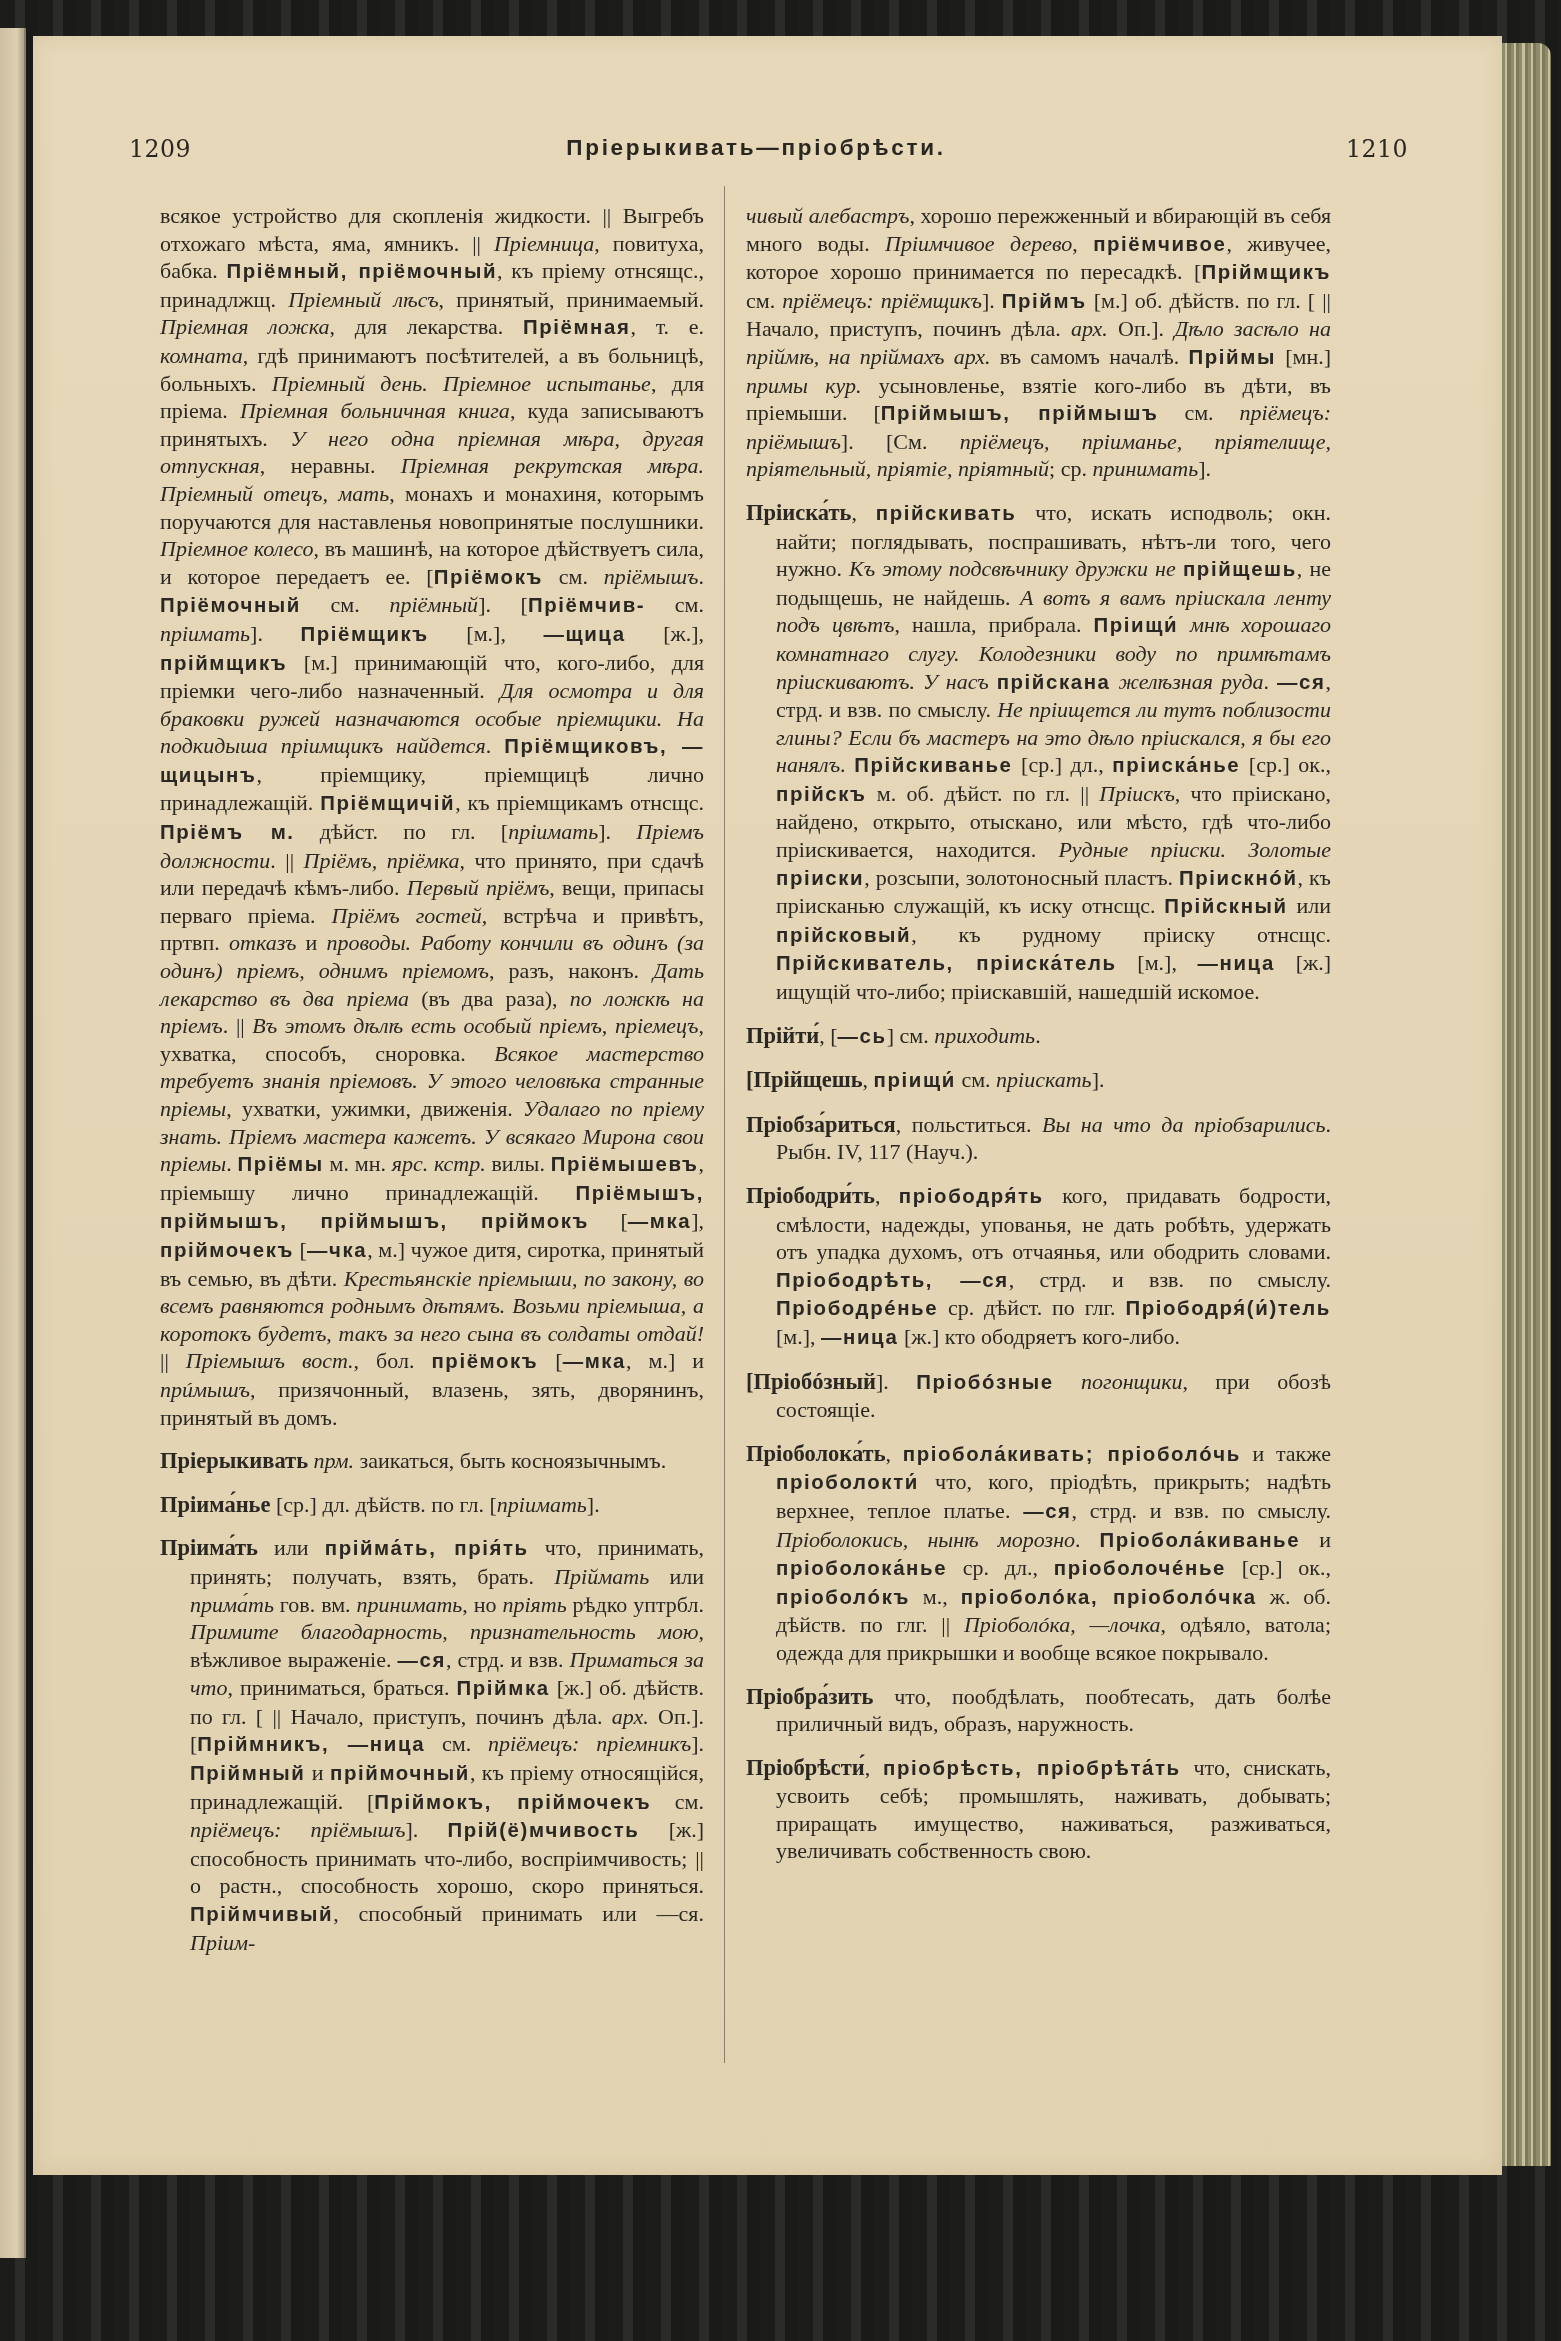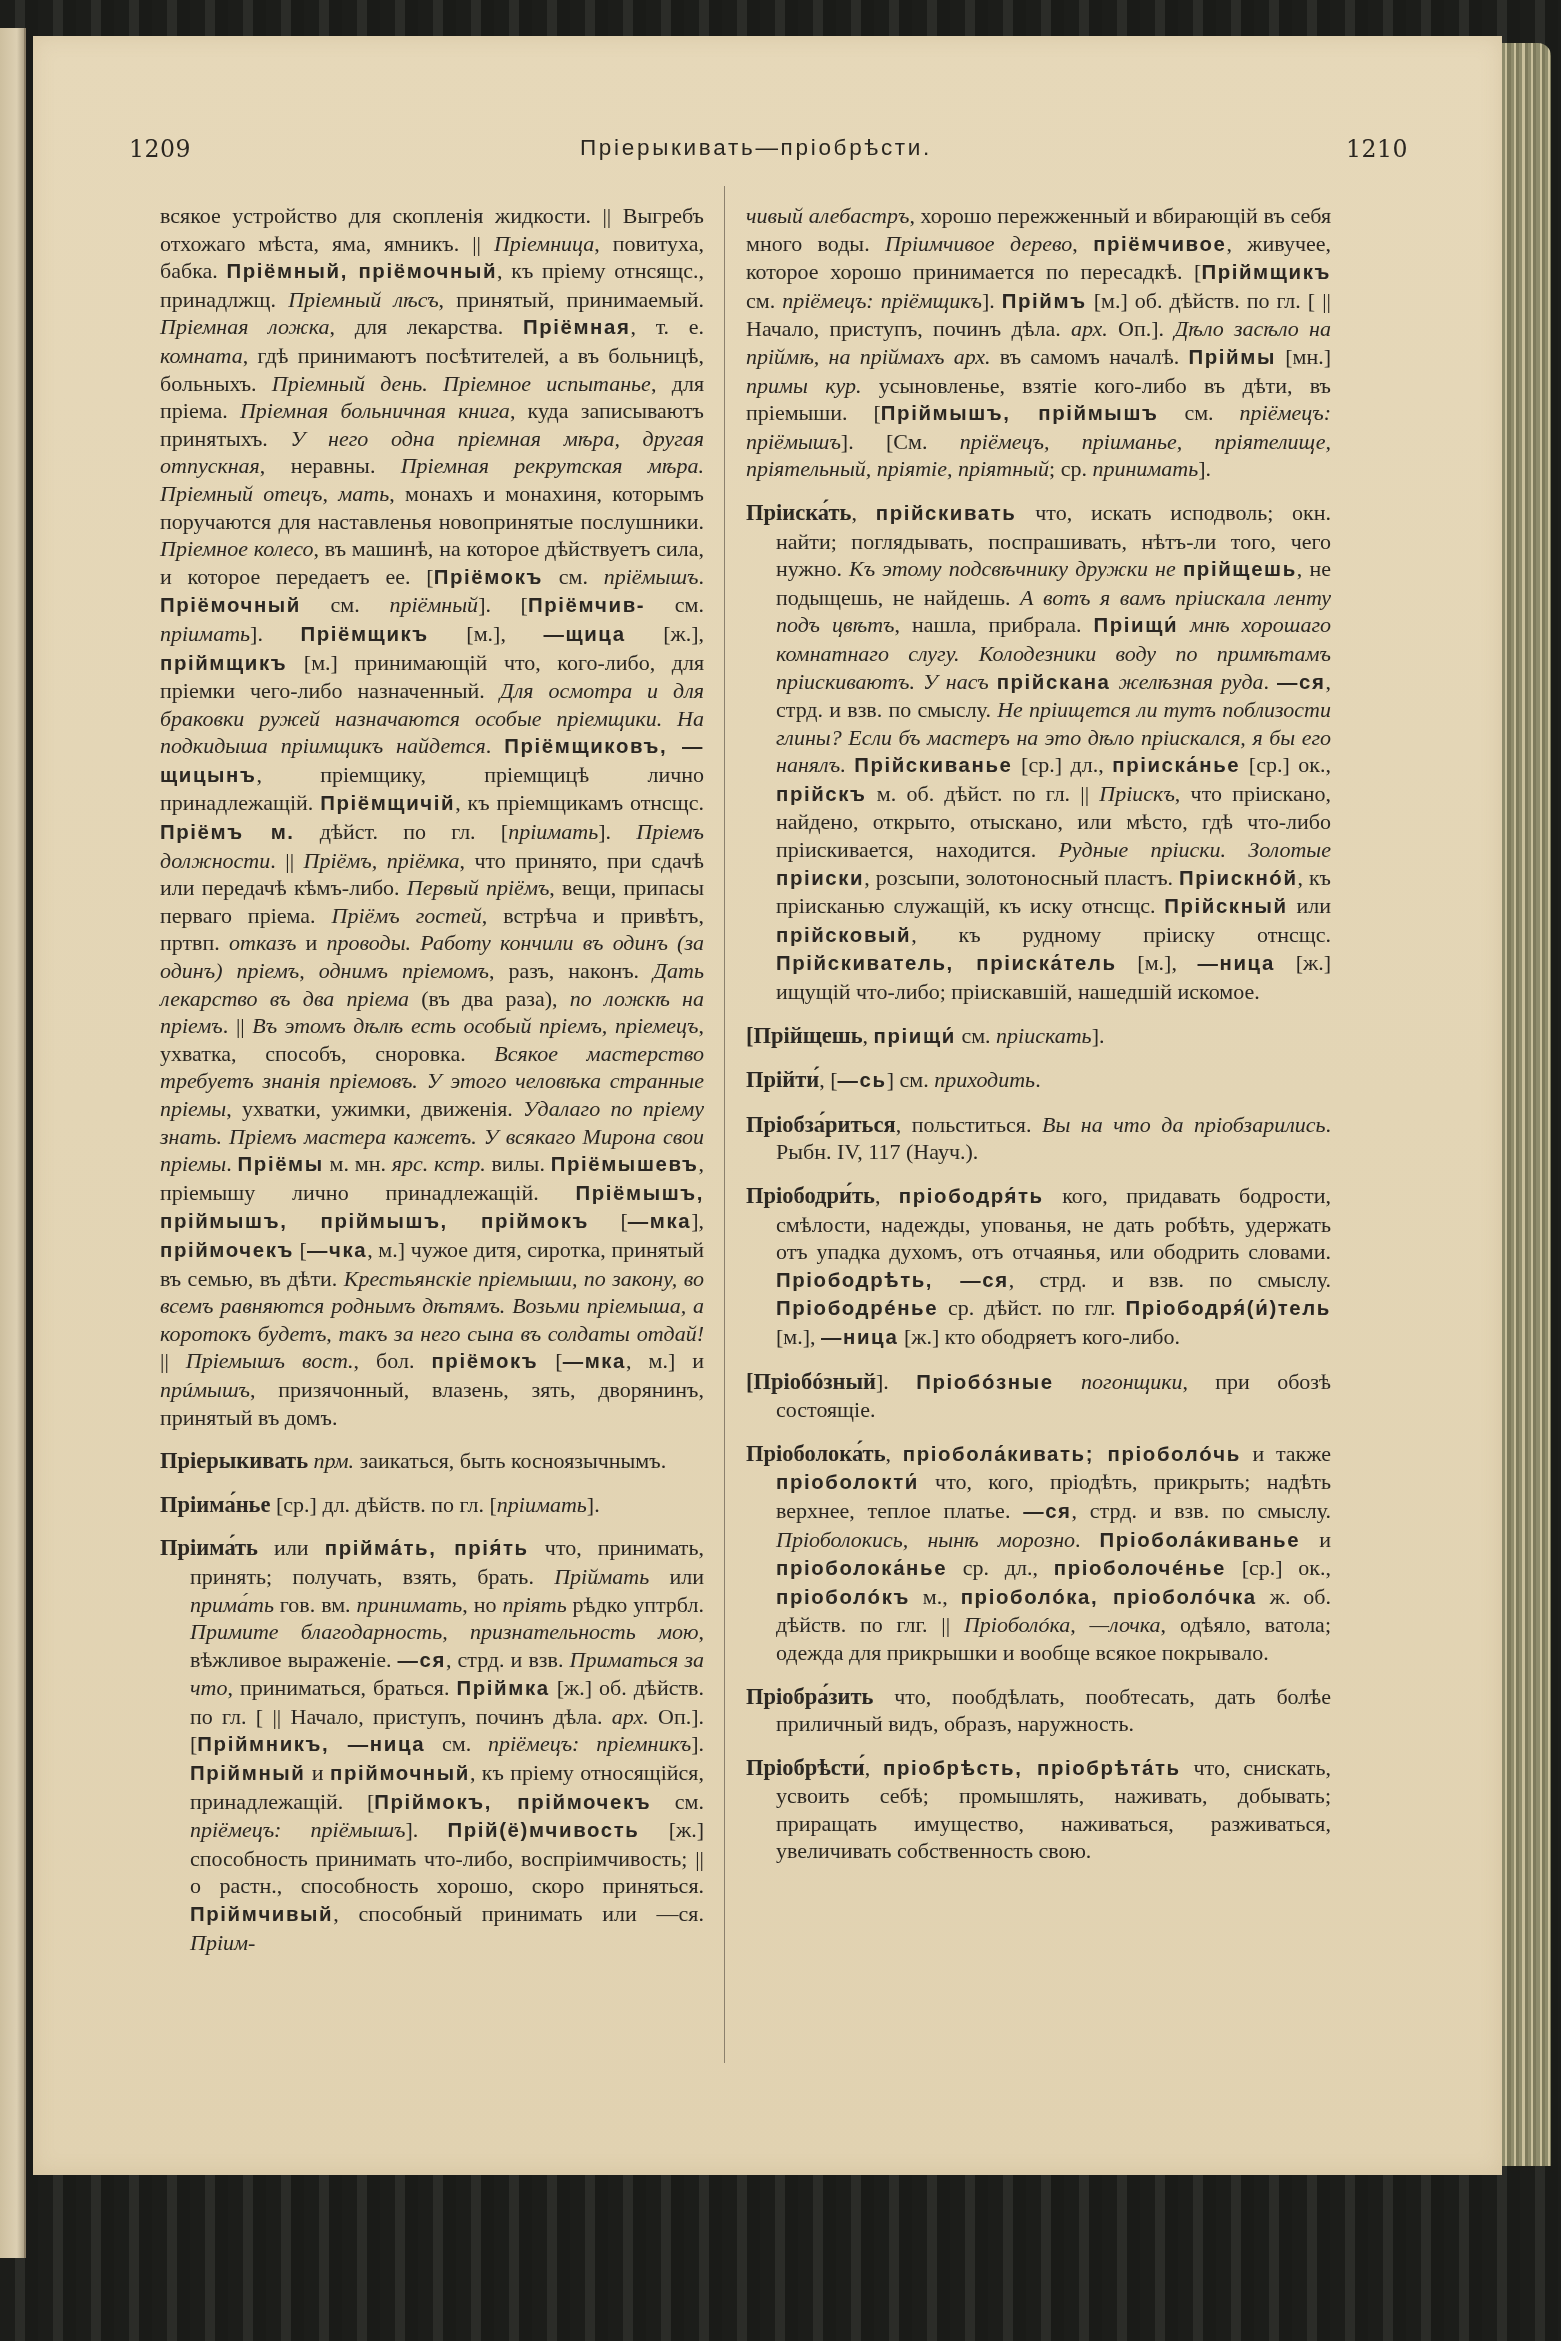--- a/index.html
+++ b/index.html
@@ -31,21 +31,21 @@
       border-top-right-radius: 13px;
     }
     .running-head {
       position: absolute; top: 135px; left: 0; width: 100%; height: 32px;
       font-size: 23.6px; color: #2a2620;
     }
     .page-num-left { position: absolute; left: 129px; top: 0; letter-spacing: 0.5px; }
     .page-num-right { position: absolute; left: 1346px; top: 0; letter-spacing: 0.5px; }
     .head-title {
       position: absolute; left: 756px; transform: translateX(-50%); top: 0;
-      font-family: "Liberation Sans", "DejaVu Sans", sans-serif; font-weight: normal;
+      font-family: "Liberation Sans", "DejaVu Sans", sans-serif; font-weight: bold;
       letter-spacing: 2.7px; font-size: 22.5px;
     }
     .column {
       position: absolute; top: 186px;
       font-family: "Liberation Serif", "DejaVu Serif", serif;
       font-size: 22px; line-height: 27.6px; color: #2b2722;
       text-align: justify;
     }
     .col-left { left: 144px; width: 576px; }
     .col-right { left: 730px; width: 617px; }
@@ -78,22 +78,22 @@
 <div class="column col-left">
     <p class="entry cont"><span>всякое устройство для скопленiя жидкости. || Выгребъ отхожаго мѣста, яма, ямникъ. || </span><span class="i">Прiемница</span><span>, повитуха, бабка. </span><span class="b">Прiёмный, прiёмочный</span><span>, къ прiему отнсящс., принадлжщ. </span><span class="i">Прiемный лѣсъ</span><span>, принятый, принимаемый. </span><span class="i">Прiемная ложка</span><span>, для лекарства. </span><span class="b">Прiёмная</span><span>, т. е. </span><span class="i">комната</span><span>, гдѣ принимаютъ посѣтителей, а въ больницѣ, больныхъ. </span><span class="i">Прiемный день. Прiемное испытанье</span><span>, для прiема. </span><span class="i">Прiемная больничная книга</span><span>, куда записываютъ принятыхъ. </span><span class="i">У него одна прiемная мѣра, другая отпускная</span><span>, неравны. </span><span class="i">Прiемная рекрутская мѣра. Прiемный отецъ, мать</span><span>, монахъ и монахиня, которымъ поручаются для наставленья новопринятые послушники. </span><span class="i">Прiемное колесо</span><span>, въ машинѣ, на которое дѣйствуетъ сила, и которое передаетъ ее. [</span><span class="b">Прiёмокъ</span><span> см. </span><span class="i">прiёмышъ</span><span>. </span><span class="b">Прiёмочный</span><span> см. </span><span class="i">прiёмный</span><span>]. [</span><span class="b">Прiёмчив-</span><span> см. </span><span class="i">прiимать</span><span>]. </span><span class="b">Прiёмщикъ</span><span> [м.], </span><span class="b">—щица</span><span> [ж.], </span><span class="b">прiймщикъ</span><span> [м.] принимающiй что, кого-либо, для прiемки чего-либо назначенный. </span><span class="i">Для осмотра и для браковки ружей назначаются особые прiемщики. На подкидыша прiимщикъ найдется</span><span>. </span><span class="b">Прiёмщиковъ, —щицынъ</span><span>, прiемщику, прiемщицѣ лично принадлежащiй. </span><span class="b">Прiёмщичiй</span><span>, къ прiемщикамъ отнсщс. </span><span class="b">Прiёмъ м.</span><span> дѣйст. по гл. [</span><span class="i">прiимать</span><span>]. </span><span class="i">Прiемъ должности</span><span>. || </span><span class="i">Прiёмъ, прiёмка</span><span>, что принято, при сдачѣ или передачѣ кѣмъ-либо. </span><span class="i">Первый прiёмъ</span><span>, вещи, припасы перваго прiема. </span><span class="i">Прiёмъ гостей</span><span>, встрѣча и привѣтъ, пртвп. </span><span class="i">отказъ</span><span> и </span><span class="i">проводы. Работу кончили въ одинъ (за одинъ) прiемъ, однимъ прiемомъ</span><span>, разъ, наконъ. </span><span class="i">Дать лекарство въ два прiема</span><span> (въ два раза), </span><span class="i">по ложкѣ на прiемъ</span><span>. || </span><span class="i">Въ этомъ дѣлѣ есть особый прiемъ, прiемецъ</span><span>, ухватка, способъ, сноровка. </span><span class="i">Всякое мастерство требуетъ знанiя прiемовъ. У этого человѣка странные прiемы</span><span>, ухватки, ужимки, движенiя. </span><span class="i">Удалаго по прiему знать. Прiемъ мастера кажетъ. У всякаго Мирона свои прiемы</span><span>. </span><span class="b">Прiёмы</span><span> м. мн. </span><span class="i">ярс. кстр.</span><span> вилы. </span><span class="b">Прiёмышевъ</span><span>, прiемышу лично принадлежащiй. </span><span class="b">Прiёмышъ, прiймышъ, прiймышъ, прiймокъ</span><span> [</span><span class="b">—мка</span><span>], </span><span class="b">прiймочекъ</span><span> [</span><span class="b">—чка</span><span>, м.] чужое дитя, сиротка, принятый въ семью, въ дѣти. </span><span class="i">Крестьянскiе прiемыши, по закону, во всемъ равняются роднымъ дѣтямъ. Возьми прiемыша, а коротокъ будетъ, такъ за него сына въ солдаты отдай!</span><span> || </span><span class="i">Прiемышъ вост.</span><span>, бол. </span><span class="b">прiёмокъ</span><span> [</span><span class="b">—мка</span><span>, м.] и </span><span class="i">прúмышъ</span><span>, призячонный, влазень, зять, дворянинъ, принятый въ домъ.</span></p>
     <p class="entry hang"><span class="hw">Прiерыкивать</span><span> </span><span class="i">прм.</span><span> заикаться, быть косноязычнымъ.</span></p>
     <p class="entry hang"><span class="hw">Прiима́нье</span><span> [ср.] дл. дѣйств. по гл. [</span><span class="i">прiимать</span><span>].</span></p>
     <p class="entry hang"><span class="hw">Прiима́ть</span><span> или </span><span class="b">прiйма́ть, прiя́ть</span><span> что, принимать, принять; получать, взять, брать. </span><span class="i">Прiймать</span><span> или </span><span class="i">прима́ть</span><span> гов. вм. </span><span class="i">принимать</span><span>, но </span><span class="i">прiять</span><span> рѣдко уптрбл. </span><span class="i">Примите благодарность, признательность мою</span><span>, вѣжливое выраженiе. </span><span class="b">—ся</span><span>, стрд. и взв. </span><span class="i">Приматься за что</span><span>, приниматься, браться. </span><span class="b">Прiймка</span><span> [ж.] об. дѣйств. по гл. [ || Начало, приступъ, починъ дѣла. </span><span class="i">арх.</span><span> Оп.]. [</span><span class="b">Прiймникъ, —ница</span><span> см. </span><span class="i">прiёмецъ: прiемникъ</span><span>]. </span><span class="b">Прiймный</span><span> и </span><span class="b">прiймочный</span><span>, къ прiему относящiйся, принадлежащiй. [</span><span class="b">Прiймокъ, прiймочекъ</span><span> см. </span><span class="i">прiёмецъ: прiёмышъ</span><span>]. </span><span class="b">Прiй(ё)мчивость</span><span> [ж.] способность принимать что-либо, воспрiимчивость; || о растн., способность хорошо, скоро приняться. </span><span class="b">Прiймчивый</span><span>, способный принимать или —ся. </span><span class="i">Прiим-</span></p>
   </div>
 <div class="col-rule"></div>
 <div class="column col-right">
     <p class="entry cont"><span class="i">чивый алебастръ</span><span>, хорошо пережженный и вбирающiй въ себя много воды. </span><span class="i">Прiимчивое дерево</span><span>, </span><span class="b">прiёмчивое</span><span>, живучее, которое хорошо принимается по пересадкѣ. [</span><span class="b">Прiймщикъ</span><span> см. </span><span class="i">прiёмецъ: прiёмщикъ</span><span>]. </span><span class="b">Прiймъ</span><span> [м.] об. дѣйств. по гл. [ || Начало, приступъ, починъ дѣла. </span><span class="i">арх.</span><span> Оп.]. </span><span class="i">Дѣло засѣло на прiймѣ, на прiймахъ арх.</span><span> въ самомъ началѣ. </span><span class="b">Прiймы</span><span> [мн.] </span><span class="i">примы кур.</span><span> усыновленье, взятiе кого-либо въ дѣти, въ прiемыши. [</span><span class="b">Прiймышъ, прiймышъ</span><span> см. </span><span class="i">прiёмецъ: прiёмышъ</span><span>]. [См. </span><span class="i">прiёмецъ, прiиманье, прiятелище, прiятельный, прiятiе, прiятный</span><span>; ср. </span><span class="i">принимать</span><span>].</span></p>
     <p class="entry hang"><span class="hw">Прiиска́ть</span><span>, </span><span class="b">прiйскивать</span><span> что, искать исподволь; окн. найти; поглядывать, поспрашивать, нѣтъ-ли того, чего нужно. </span><span class="i">Къ этому подсвѣчнику дружки не</span><span> </span><span class="b">прiйщешь</span><span>, не подыщешь, не найдешь. </span><span class="i">А вотъ я вамъ прiискала ленту подъ цвѣтъ</span><span>, нашла, прибрала. </span><span class="b">Прiищи́</span><span> </span><span class="i">мнѣ хорошаго комнатнаго слугу. Колодезники воду по примѣтамъ прiискиваютъ. У насъ</span><span> </span><span class="b">прiйскана</span><span> </span><span class="i">желѣзная руда</span><span>. </span><span class="b">—ся</span><span>, стрд. и взв. по смыслу. </span><span class="i">Не прiищется ли тутъ поблизости глины? Если бъ мастеръ на это дѣло прiискался, я бы его нанялъ</span><span>. </span><span class="b">Прiйскиванье</span><span> [ср.] дл., </span><span class="b">прiиска́нье</span><span> [ср.] ок., </span><span class="b">прiйскъ</span><span> м. об. дѣйст. по гл. || </span><span class="i">Прiискъ</span><span>, что прiискано, найдено, открыто, отыскано, или мѣсто, гдѣ что-либо прiискивается, находится. </span><span class="i">Рудные прiиски. Золотые</span><span> </span><span class="b">прiиски</span><span>, розсыпи, золотоносный пластъ. </span><span class="b">Прiискнóй</span><span>, къ прiисканью служащiй, къ иску отнсщс. </span><span class="b">Прiйскный</span><span> или </span><span class="b">прiйсковый</span><span>, къ рудному прiиску отнсщс. </span><span class="b">Прiйскиватель, прiиска́тель</span><span> [м.], </span><span class="b">—ница</span><span> [ж.] ищущiй что-либо; прiискавшiй, нашедшiй искомое.</span></p>
+    <p class="entry hang"><span class="hw">Прiйти́</span><span>, [</span><span class="b">—сь</span><span>] см. </span><span class="i">приходить</span><span>.</span></p>
     <p class="entry hang"><span class="hw">[Прiйщешь</span><span>, </span><span class="b">прiищи́</span><span> см. </span><span class="i">прiискать</span><span>].</span></p>
-    <p class="entry hang"><span class="hw">Прiйти́</span><span>, [</span><span class="b">—сь</span><span>] см. </span><span class="i">приходить</span><span>.</span></p>
     <p class="entry hang"><span class="hw">Прiобза́риться</span><span>, польститься. </span><span class="i">Вы на что да прiобзарились</span><span>. Рыбн. IV, 117 (Науч.).</span></p>
     <p class="entry hang"><span class="hw">Прiободри́ть</span><span>, </span><span class="b">прiободря́ть</span><span> кого, придавать бодрости, смѣлости, надежды, упованья, не дать робѣть, удержать отъ упадка духомъ, отъ отчаянья, или ободрить словами. </span><span class="b">Прiободрѣть, —ся</span><span>, стрд. и взв. по смыслу. </span><span class="b">Прiободрéнье</span><span> ср. дѣйст. по глг. </span><span class="b">Прiободря́(и́)тель</span><span> [м.], </span><span class="b">—ница</span><span> [ж.] кто ободряетъ кого-либо.</span></p>
     <p class="entry hang"><span class="hw">[Прiобóзный</span><span>]. </span><span class="b">Прiобóзные</span><span> </span><span class="i">погонщики</span><span>, при обозѣ состоящiе.</span></p>
     <p class="entry hang"><span class="hw">Прiоболока́ть</span><span>, </span><span class="b">прiобола́кивать; прiоболóчь</span><span> и также </span><span class="b">прiоболокти́</span><span> что, кого, прiодѣть, прикрыть; надѣть верхнее, теплое платье. </span><span class="b">—ся</span><span>, стрд. и взв. по смыслу. </span><span class="i">Прiоболокись, нынѣ морозно</span><span>. </span><span class="b">Прiобола́киванье</span><span> и </span><span class="b">прiоболока́нье</span><span> ср. дл., </span><span class="b">прiоболочéнье</span><span> [ср.] ок., </span><span class="b">прiоболóкъ</span><span> м., </span><span class="b">прiоболóка, прiоболóчка</span><span> ж. об. дѣйств. по глг. || </span><span class="i">Прiоболóка, —лочка</span><span>, одѣяло, ватола; одежда для прикрышки и вообще всякое покрывало.</span></p>
     <p class="entry hang"><span class="hw">Прiобра́зить</span><span> что, пообдѣлать, пообтесать, дать болѣе приличный видъ, образъ, наружность.</span></p>
     <p class="entry hang"><span class="hw">Прiобрѣсти́</span><span>, </span><span class="b">прiобрѣсть, прiобрѣта́ть</span><span> что, снискать, усвоить себѣ; промышлять, наживать, добывать; приращать имущество, наживаться, разживаться, увеличивать собственность свою.</span></p>
   </div>
 
 
 </body></html>

